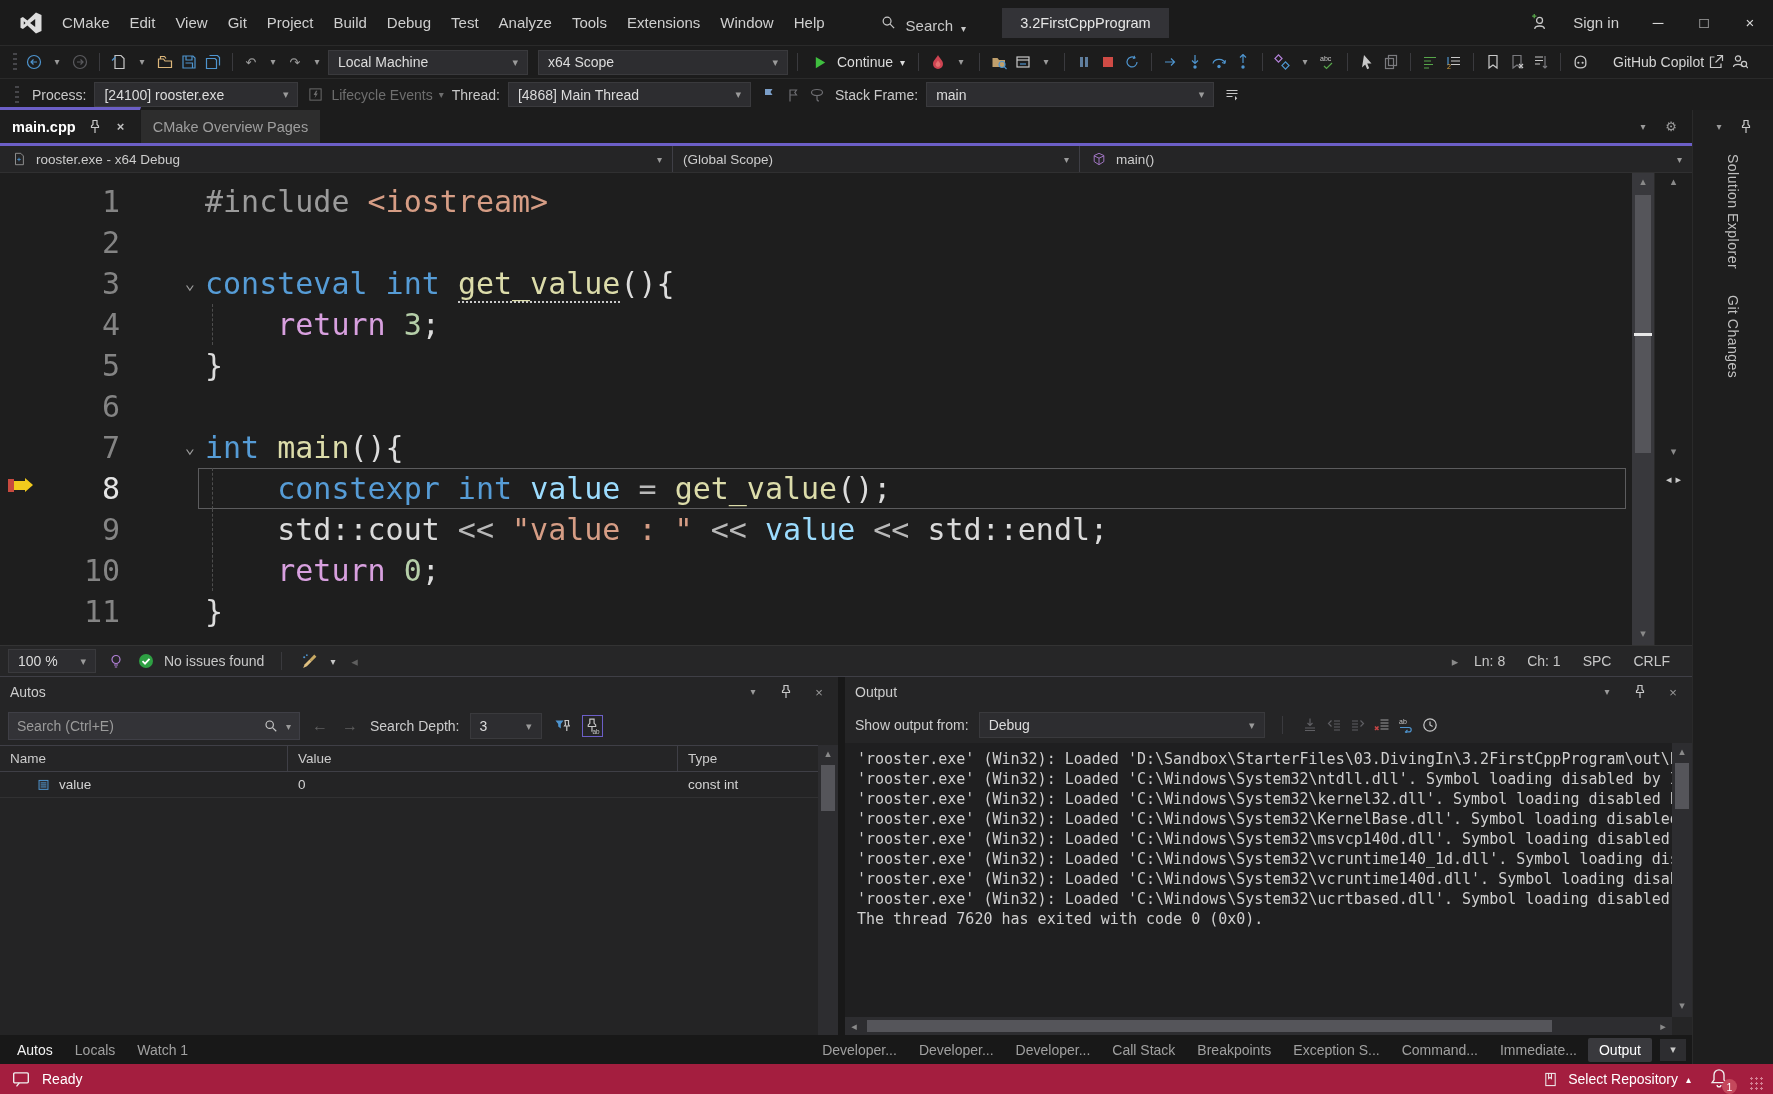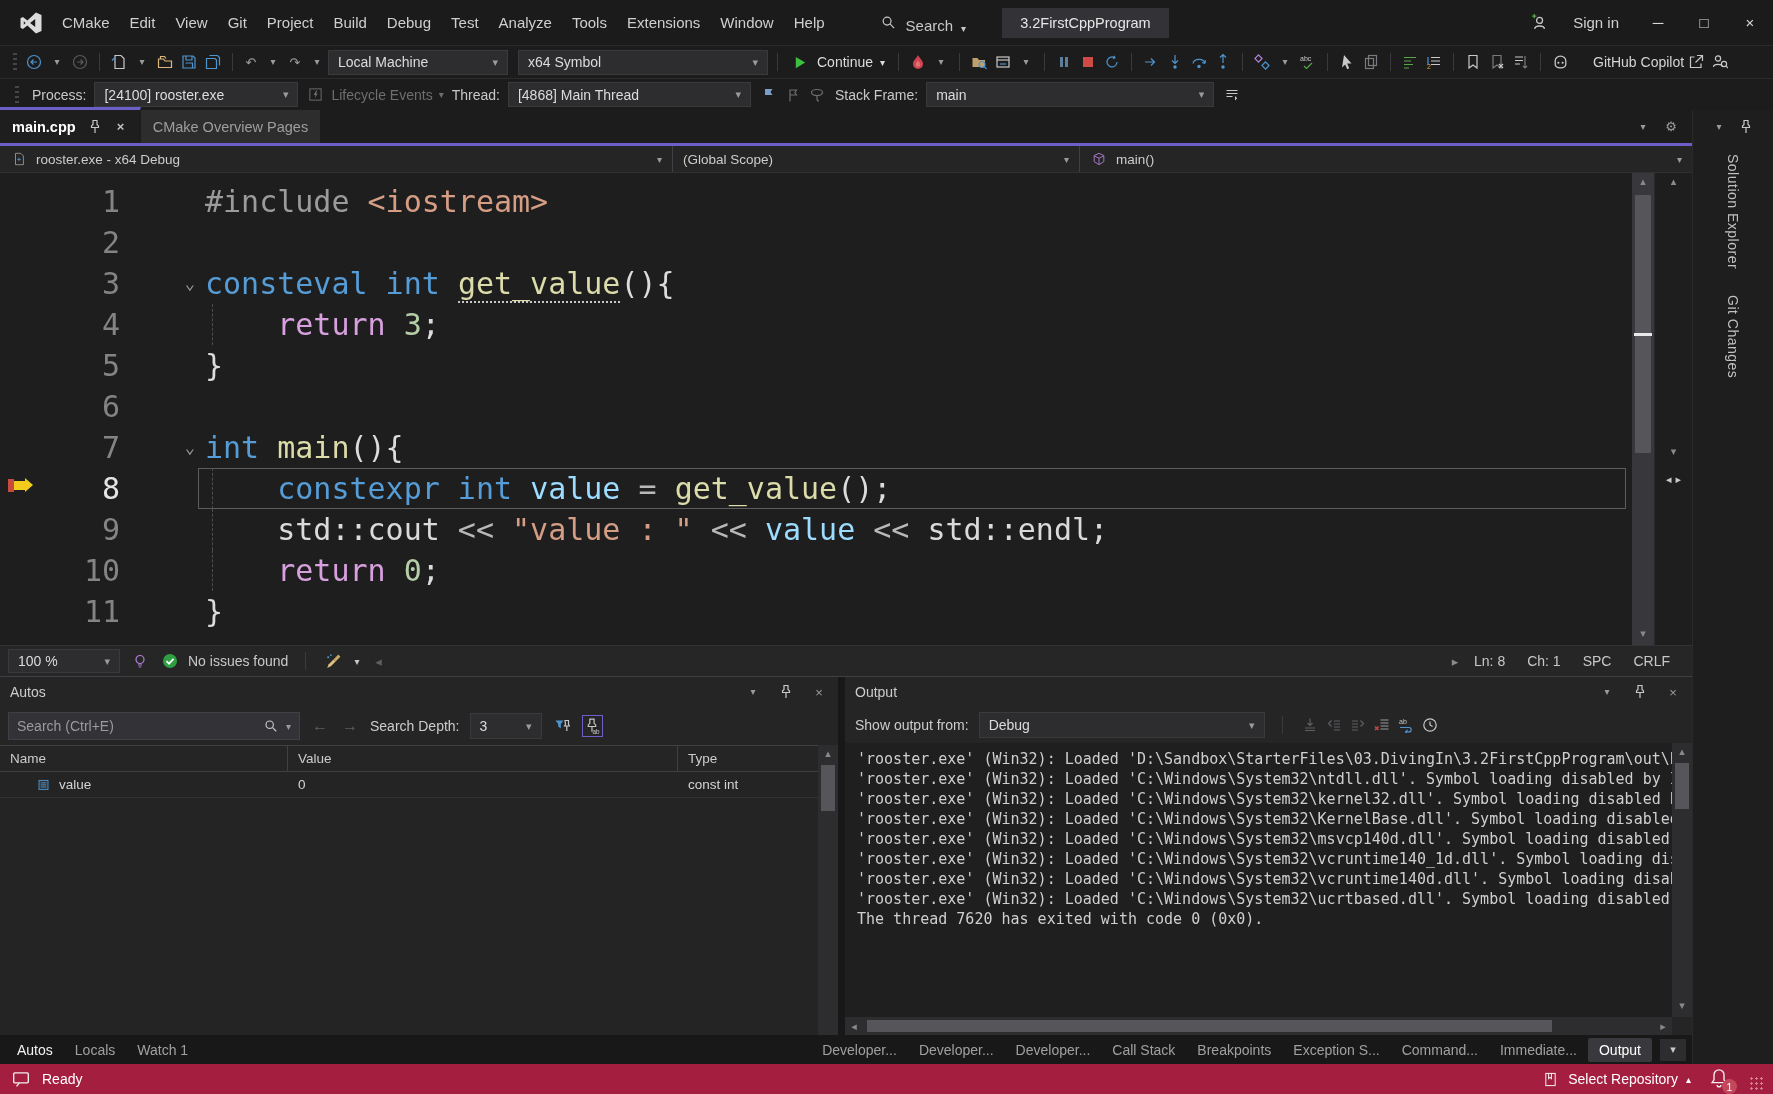--- a/index.html
+++ b/index.html
@@ -68,21 +68,21 @@
 
   .v-scroll{width:22px;background:#38383C;position:relative;flex:0 0 auto}
   .v-scroll .thumb{position:absolute;left:3px;right:3px;top:22px;height:258px;background:#55555A}
   .v-scroll .mark{position:absolute;left:2px;right:2px;top:160px;height:3px;background:#E8E8E8}
   .sarr{position:absolute;left:0;right:0;text-align:center;color:#8A8A8A;font-size:11px;height:16px}
   .mini-strip{width:38px;background:#1E1E1E;border-left:1px solid #2A2A2A;position:relative;color:#8A8A8A;flex:0 0 auto}
   .mini-strip .pairs{position:absolute;top:300px;left:0;right:0;display:flex;justify-content:center;gap:4px;font-size:11px;color:#C8C8C8}
 
   
   .editor-status{height:31px;background:#262627;border-top:1px solid #333;display:flex;align-items:center;font-size:14px;color:#C8C8C8;padding:0 8px;gap:10px;flex:0 0 auto}
-  .zoombox{width:112px;height:24px}
+  .zoombox{width:88px;height:24px}
   .issues{display:flex;align-items:center;gap:8px}
   .estrack{flex:1}
   .lnblock{display:flex;gap:22px;padding-right:14px;color:#C8C8C8}
 
   
   .panels{height:359px;display:flex;background:#181818;border-top:1px solid #3F3F46;flex:0 0 auto}
   .autos{width:838px;display:flex;flex-direction:column;background:#252526}
   .psplit{width:7px;background:#181818}
   .output{flex:1;display:flex;flex-direction:column;background:#252526;min-width:0}
   .phead{height:30px;display:flex;align-items:center;padding:0 10px;font-size:14px;color:#CCC;flex:0 0 auto}
@@ -228,26 +228,26 @@
           </svg>
         </span>
       </span>
     <span class="sep"></span>
     <span class="tgroup">
         <span class="ico">↶</span>
         <span class="ico" style="font-size: 10px;">▾</span>
         <span class="ico">↷</span>
         <span class="ico" style="font-size: 10px;">▾</span>
       </span>
-    <div class="combo" style="width:180px">
+    <div class="combo" style="width:200px">
       <span class="cbv">Local Machine</span>
       <span class="caretr">▾</span>
     </div>
     <div class="combo" style="width:250px;margin-left:8px">
-      <span class="cbv">x64 Symbol</span>
+      <span class="cbv">x64 Scope</span>
       <span class="caretr">▾</span>
     </div>
     <span class="sep"></span>
     <div class="continue">
       <span class="ico">
           <svg width="15" height="15" viewBox="0 0 16 16">
             <path d="M3 2 13 8 3 14z" fill="#3FBF3F"></path>
           </svg>
         </span>
       <span>Continue</span>

